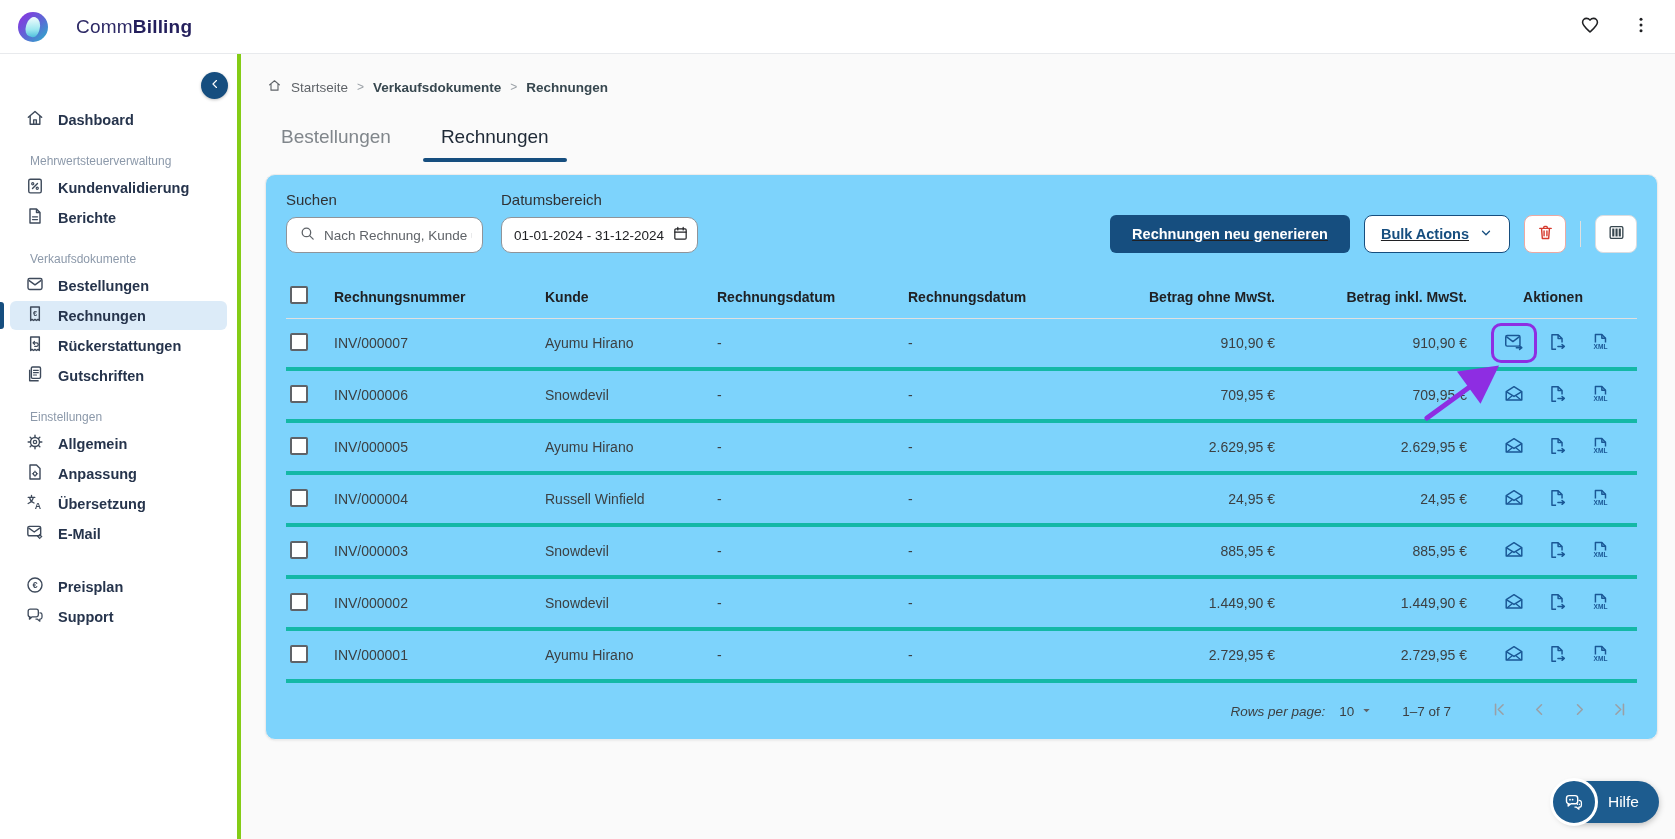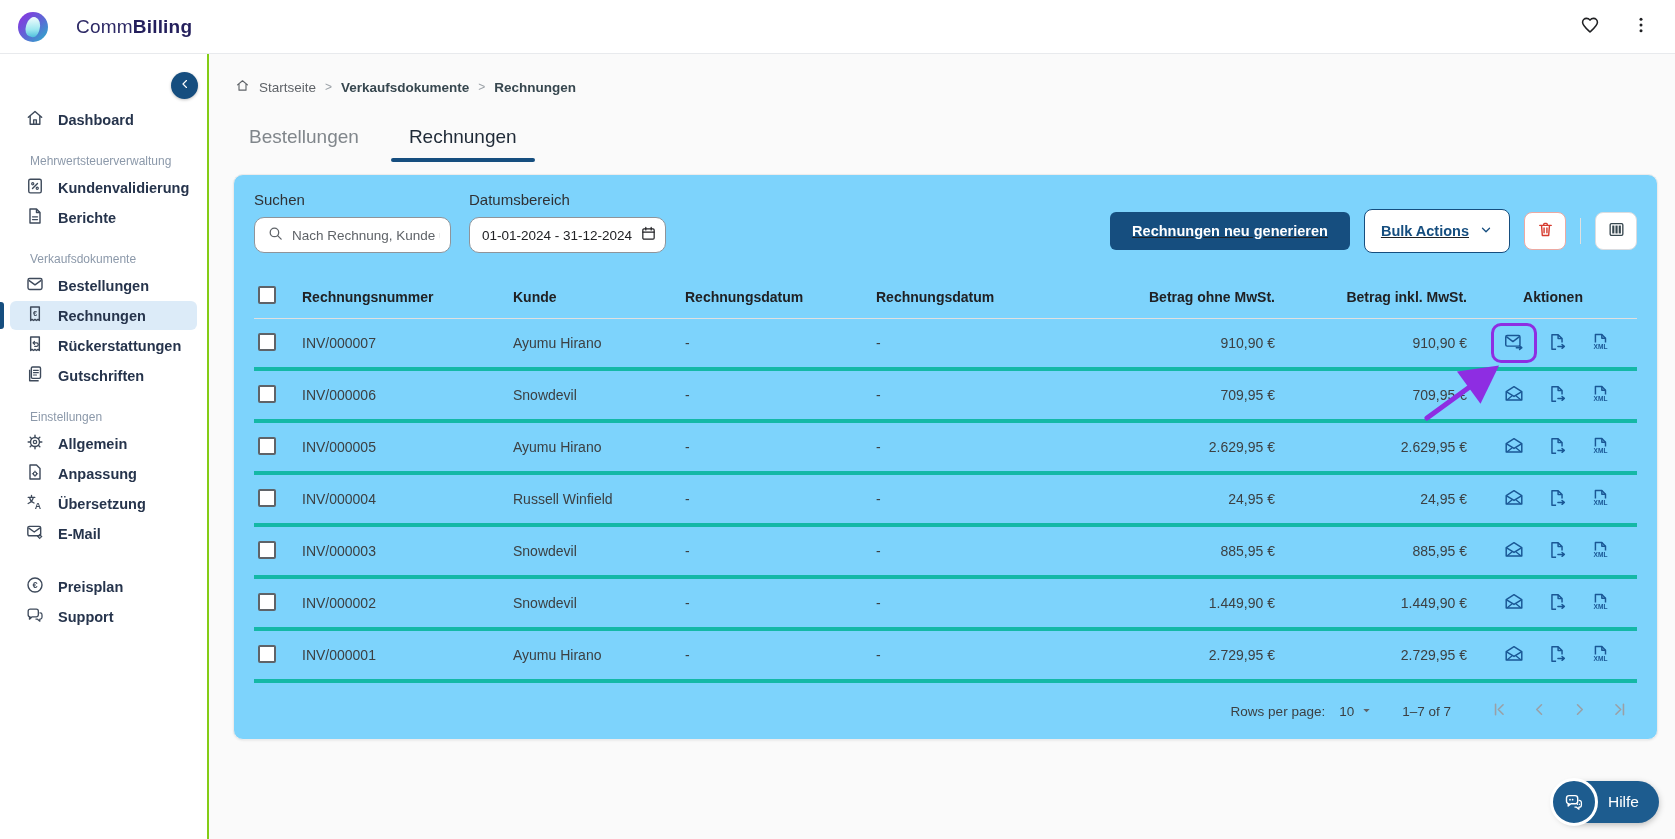--- a/index.html
+++ b/index.html
@@ -28,21 +28,21 @@
     transform:rotate(18deg);
   }
   .brand-text { font-size:19px; letter-spacing:.2px; color:#2e2a66; }
   .brand-text .bold { font-weight:bold; color:#241f5c; }
   .topbar-right { display:flex; align-items:center; gap:26px; }
   .icon-btn { background:none; border:none; cursor:pointer; display:flex; align-items:center; justify-content:center; padding:2px; }
 
   
   .layout { position:absolute; top:54px; left:0; width:1675px; height:785px; display:flex; }
   .sidebar {
-    width:209px; flex-shrink:0; background:#fff; border-right:2px solid #84cc16;
+    width:241px; flex-shrink:0; background:#fff; border-right:4px solid #84cc16;
     position:relative; padding-top:50px;
   }
   .collapse-btn {
     position:absolute; top:18px; right:9px; width:27px; height:27px; border-radius:50%;
     background:#164e7f; border:none; color:#fff; cursor:pointer;
     display:flex; align-items:center; justify-content:center; box-shadow:0 1px 3px rgba(0,0,0,.25);
   }
   .nav-section-label { margin:20px 0 5px 30px; font-size:12px; color:#8c99aa; }
   .nav-item {
     position:relative; height:29px; margin:1px 10px; padding:0 10px 0 15px;
@@ -93,21 +93,21 @@
   }
   .input-wrap input::placeholder { color:#5f6368; }
   .date-value { font-size:13.5px; color:#202124; white-space:nowrap; flex:1; }
   .toolbar { margin-left:auto; display:flex; align-items:center; gap:14px;text-decoration:underline; }
   .btn-primary {
     height:38px; padding:0 22px; border:none; border-radius:6px; background:#164e7f;
     color:#fff; font-size:14.5px; font-weight:bold; cursor:pointer;
     font-family:"Liberation Sans", sans-serif;
   }
   .btn-outline {
-    height:44px; padding:0 16px; background:#fff; border:1px solid #164e7f; border-radius:8px;
+    height:38px; padding:0 16px; background:#fff; border:1px solid #164e7f; border-radius:8px;
     color:#164e7f; font-size:14.5px; font-weight:bold; cursor:pointer;
     display:flex; align-items:center; gap:10px; font-family:"Liberation Sans", sans-serif;
   }
   .btn-danger {
     width:42px; height:38px; background:#fff; border:1px solid #eca9a2; border-radius:8px;
     display:flex; align-items:center; justify-content:center; cursor:pointer;
   }
   .toolbar-divider { width:1px; height:26px; background:#e0e0e0; }
   .btn-columns {
     width:42px; height:38px; background:#fff; border:1px solid #dadce0; border-radius:8px;
@@ -144,21 +144,21 @@
   .anno-arrow {
     position:absolute; left:-48px; top:34px; width:92px; height:62px;
     overflow:visible; pointer-events:none; z-index:7;
   }
 
   
   .pagination {
     height:56px; display:flex; align-items:center; justify-content:flex-end;
     font-size:13.5px; color:#3c4043; padding-right:4px;
   }
-  .rpp-label { margin-right:14px; }
+  .rpp-label { margin-right:14px;font-style:italic; }
   .rpp-select { display:flex; align-items:center; gap:7px; cursor:pointer; margin-right:30px; }
   .range { margin-right:34px; }
   .page-nav { display:flex; align-items:center; gap:12px; }
   .page-btn {
     width:28px; height:28px; border:none; background:none; cursor:pointer; color:#9aa0a6;
     display:flex; align-items:center; justify-content:center;
   }
 
   
   .help-pill {

